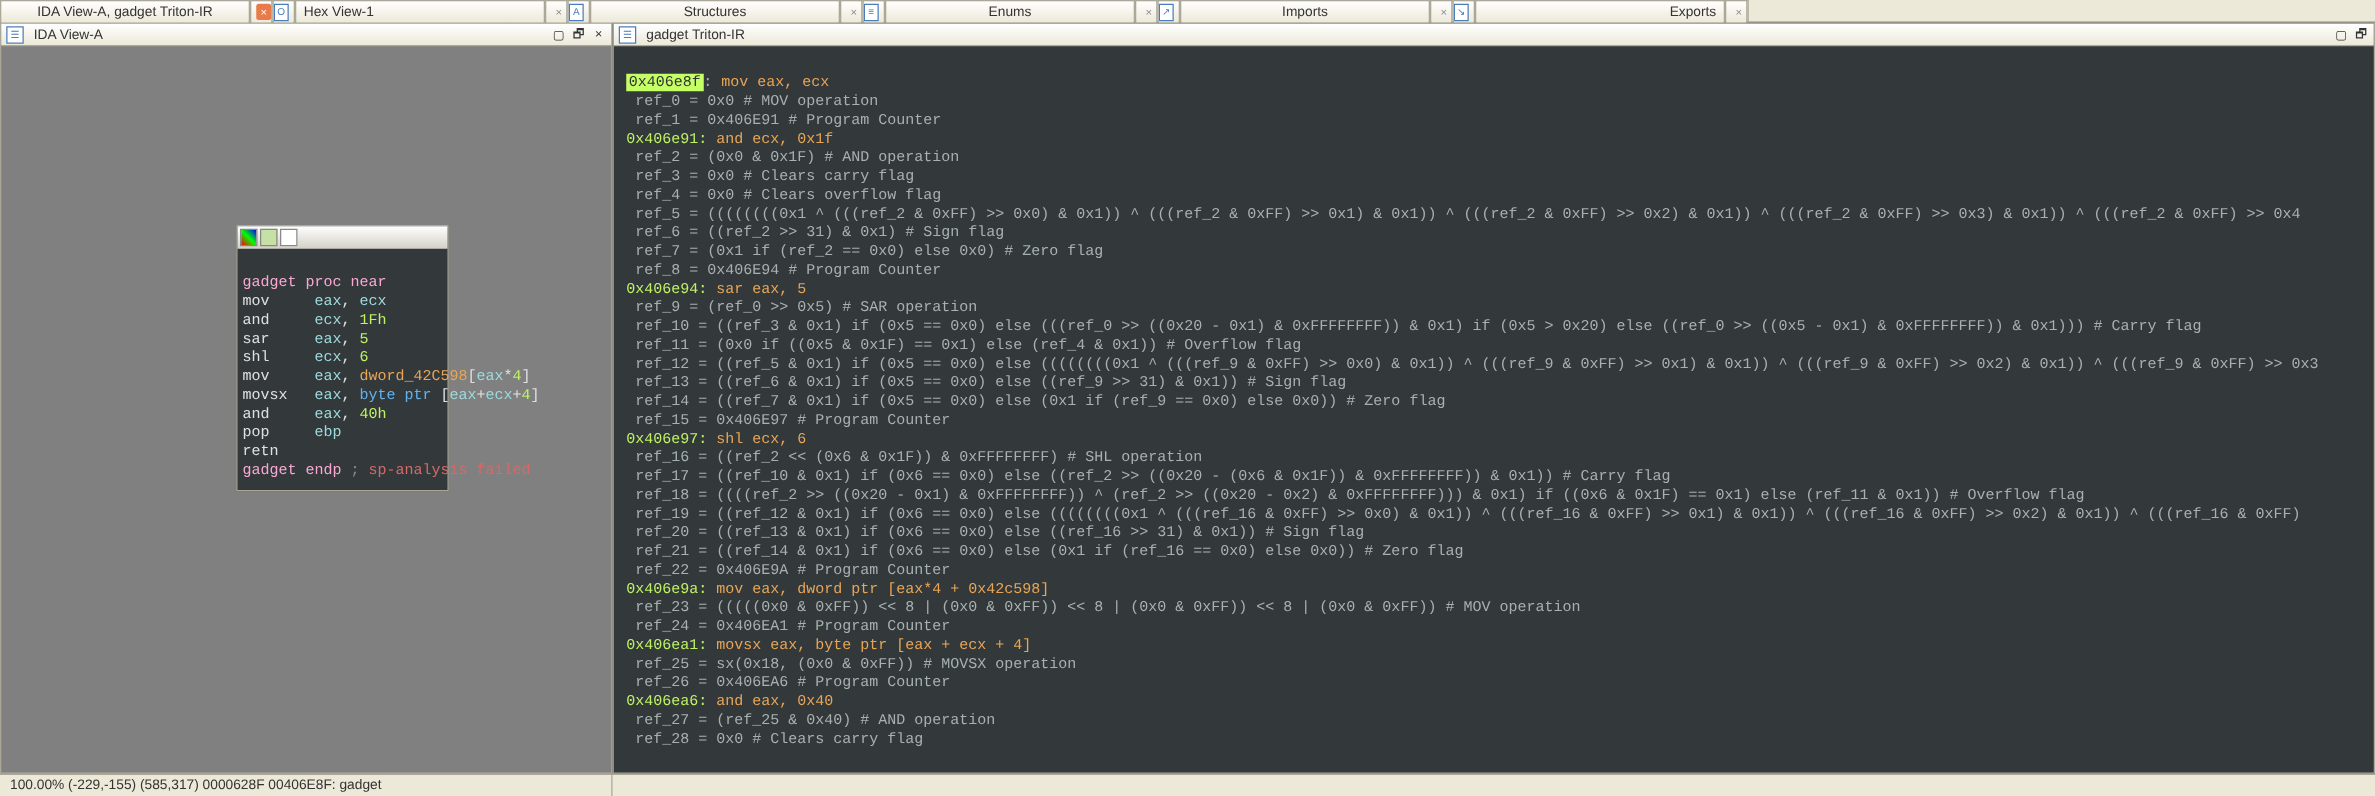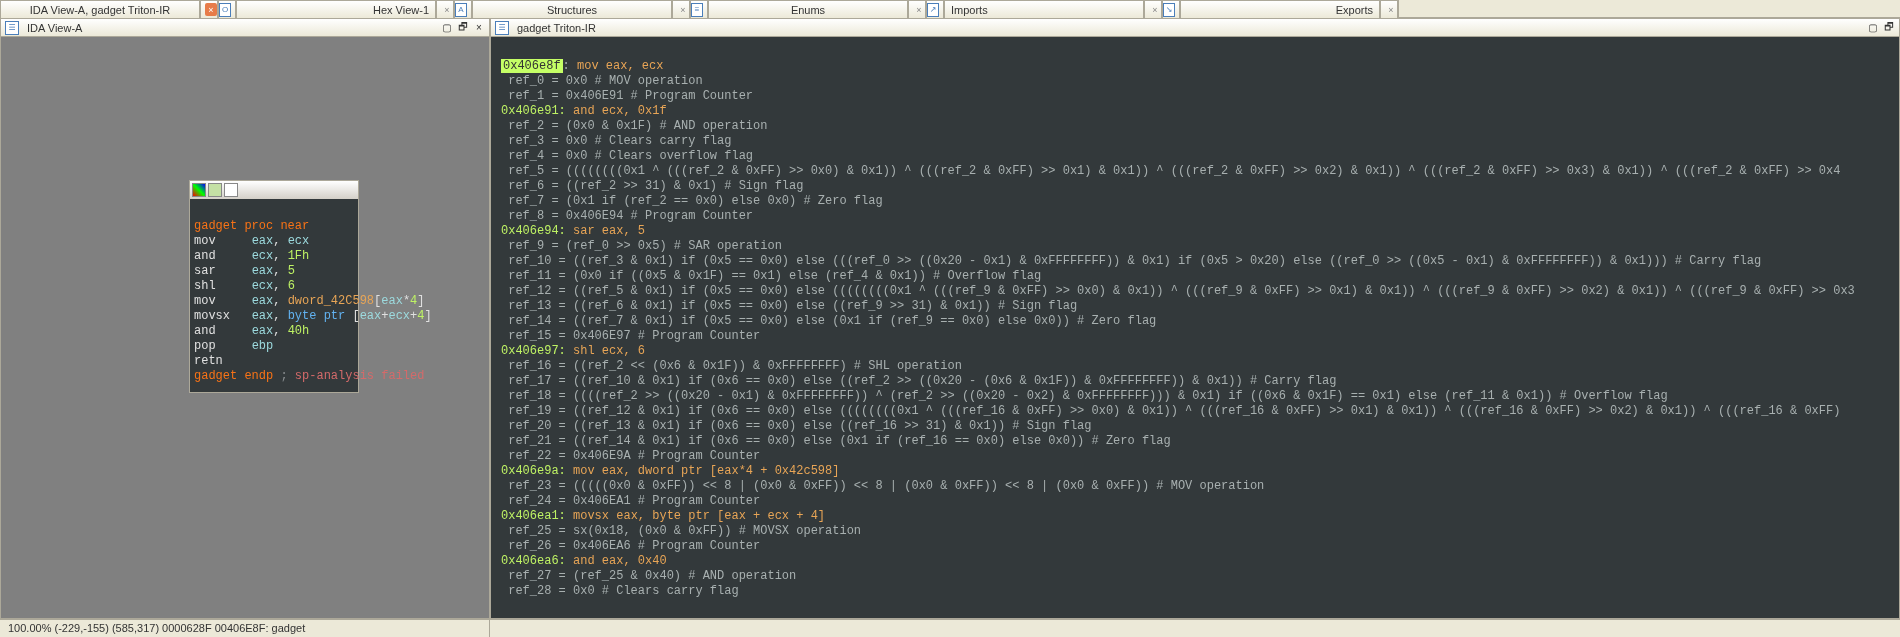--- a/index.html
+++ b/index.html
@@ -25,21 +25,21 @@
 .pane-btn { width: 12px; height: 12px; display: flex; align-items: center; justify-content: center; font-size: 10px; color: #333; cursor: pointer; }
 
 .pane-body { flex: 1; position: relative; overflow: hidden; }
 
 .ida-floating { position: absolute; left: 188px; top: 143px; width: 170px; background: #33393b; border: 1px solid #aca899; }
 .ida-toolbar { height: 18px; background: linear-gradient(to bottom, #fff, #d4d0c8); display: flex; align-items: center; gap: 2px; padding: 0 2px; }
 .tb-ico { width: 14px; height: 14px; border: 1px solid #888; display: inline-block; }
 
 .code { font-family: Consolas, 'Courier New', monospace; font-size: 12px; line-height: 15px; white-space: pre; padding: 4px; color: #a8b0b0; margin-top: 12px; }
 .code-left { padding: 8px 4px; }
-.hl-yellow { color: #f97316; }
+.hl-yellow { color: #f9a8d4; }
 .hl-blue { color: #62b2f0; }
 .hl-lightblue { color: #9cdade; }
 .hl-green { color: #bef264; }
 .hl-orange { color: #e8a556; }
 .hl-white { color: #e0e0e0; }
 .hl-gray { color: #888d8f; }
 .hl-red { color: #d46a6a; }
 .addr-bg { background: #c5ff66; color: #333; padding: 0 2px; }
 
 .triton-body { overflow: auto; padding: 6px; }
@@ -55,21 +55,21 @@
   <div class="tab-group" id="tab-group">
       <div class="tab wide" style="justify-content: center;">
         <span>IDA View-A, gadget Triton-IR</span>
       </div>
       <div class="tab narrow">
         <span class="tab-close orange">×</span>
       </div>
       <div class="tab narrow">
         <span class="tab-icon">O</span>
       </div>
-      <div class="tab wide" style="justify-content: flex-end;">
+      <div class="tab wide" style="justify-content: flex-start;">
         <span>Hex View-1</span>
       </div>
       <div class="tab narrow">
         <span class="tab-close">×</span>
       </div>
       <div class="tab narrow">
         <span class="tab-icon">A</span>
       </div>
       <div class="tab wide" style="justify-content: center;">
         <span>Structures</span>
@@ -82,21 +82,21 @@
       </div>
       <div class="tab wide" style="justify-content: center;">
         <span>Enums</span>
       </div>
       <div class="tab narrow">
         <span class="tab-close">×</span>
       </div>
       <div class="tab narrow">
         <span class="tab-icon">↗</span>
       </div>
-      <div class="tab wide" style="justify-content: flex-start;">
+      <div class="tab wide" style="justify-content: center;">
         <span>Imports</span>
       </div>
       <div class="tab narrow">
         <span class="tab-close">×</span>
       </div>
       <div class="tab narrow">
         <span class="tab-icon">↘</span>
       </div>
       <div class="tab wide" style="justify-content: flex-end;">
         <span>Exports</span>

